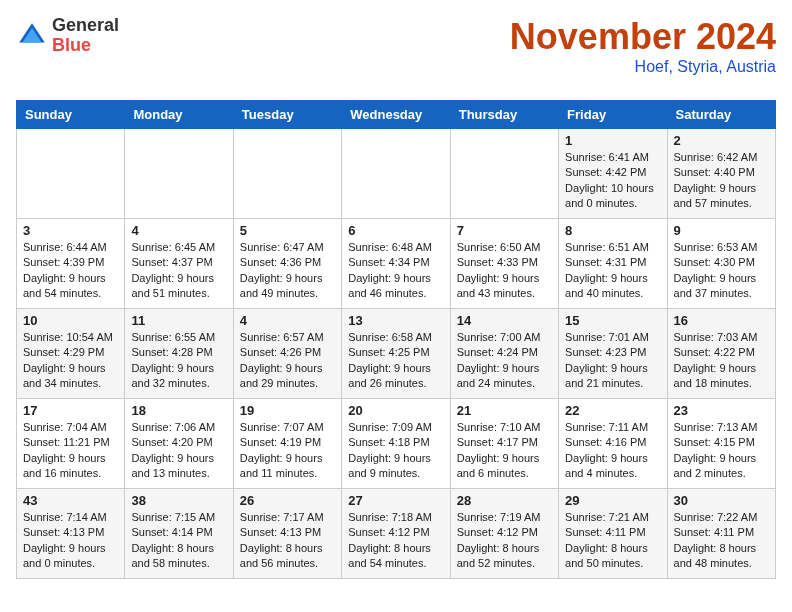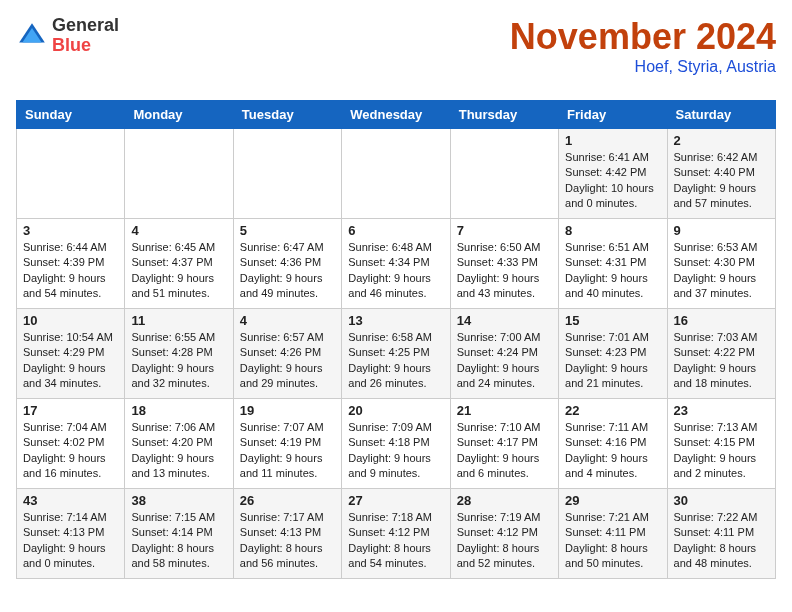--- a/index.html
+++ b/index.html
@@ -242,21 +242,21 @@
           <div class="day-detail">Sunrise: 7:03 AM
 Sunset: 4:22 PM
 Daylight: 9 hours
 and 18 minutes.</div>
         </td>
       </tr>
       <tr>
         <td>
           <span class="day-num">17</span>
           <div class="day-detail">Sunrise: 7:04 AM
-Sunset: 4:02 PM
+Sunset: 11:21 PM
 Daylight: 9 hours
 and 16 minutes.</div>
         </td>
         <td>
           <span class="day-num">18</span>
           <div class="day-detail">Sunrise: 7:06 AM
 Sunset: 4:20 PM
 Daylight: 9 hours
 and 13 minutes.</div>
         </td>

